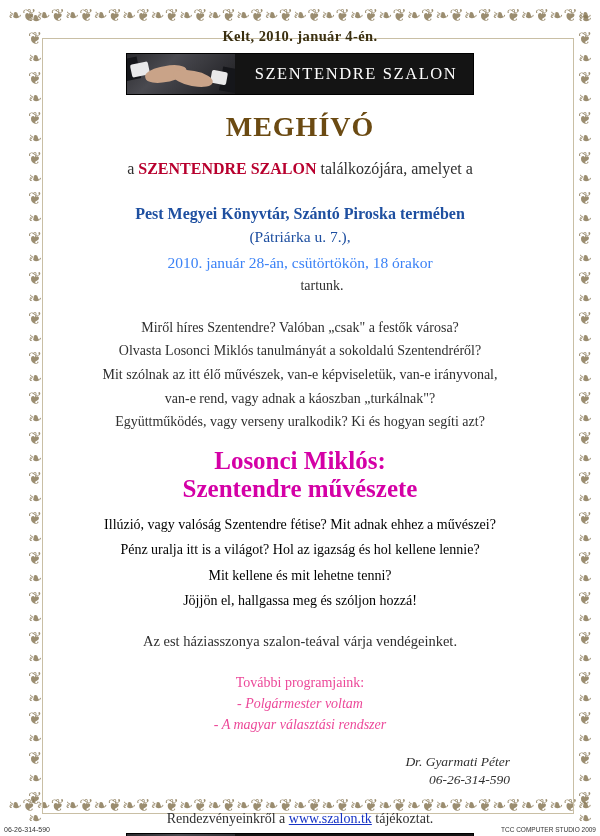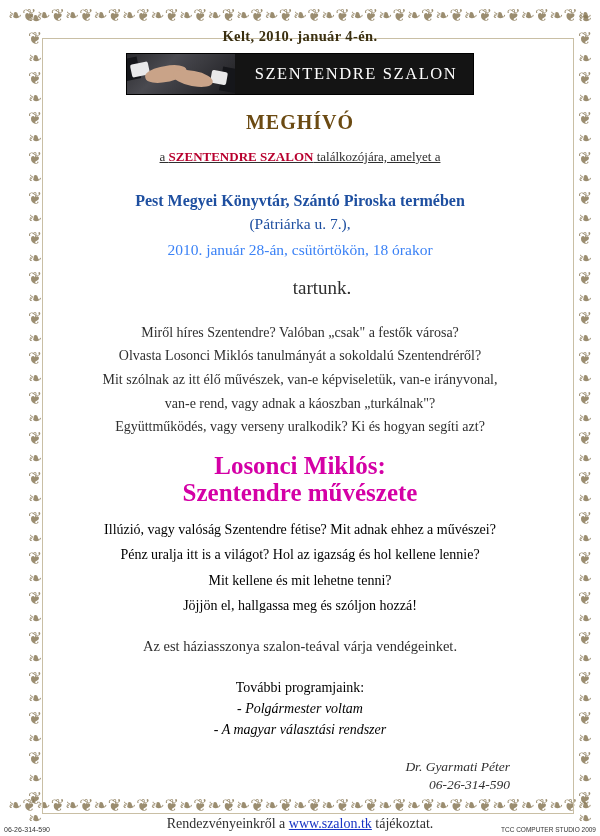--- a/index.html
+++ b/index.html
@@ -132,35 +132,34 @@
     display: flex;
     align-items: center;
     justify-content: center;
     color: #ffffff;
     font-family: "Liberation Serif", serif;
     font-size: 16.5px;
     letter-spacing: 1.6px;
   }
 
   .title-meghivo {
-    font-size: 20px;
+    font-size: 28px;
     font-weight: bold;
     color: #6b4a12;
     margin-top: 16px;
     letter-spacing: 1px;
   }
 
   .invite-block {
     margin-top: 14px;
     line-height: 1.45;
   }
   .invite-line1 {
-    font-size: 13px;
-    color: #2f2f2f;
-    text-decoration: underline;
+    font-size: 16px;
+    color: #2f2f2f;
   }
   .invite-line1 .salon {
     color: #b8002e;
     font-weight: bold;
   }
   .venue {
     font-size: 16px;
     color: #1e4fa0;
     font-weight: bold;
     margin-top: 22px;
@@ -169,23 +168,23 @@
     font-size: 15.5px;
     color: #1e4fa0;
     margin-top: 1px;
   }
   .datetime {
     font-size: 15.5px;
     color: #3b82f6;
     margin-top: 3px;
   }
   .tartunk {
-    font-size: 19px;
-    color: #2f2f2f;
-    margin-top: 13px;
+    font-size: 14px;
+    color: #2f2f2f;
+    margin-top: 2px;
     padding-left: 44px;
   }
 
   .questions {
     margin-top: 20px;
     font-size: 14px;
     color: #2f2f2f;
     line-height: 1.55;
   }
   .questions p { margin: 0 0 2px 0; }
@@ -209,21 +208,21 @@
 
   .hostess {
     margin-top: 20px;
     font-size: 14.5px;
     color: #2f2f2f;
   }
 
   .programs {
     margin-top: 22px;
     font-size: 14px;
-    color: #000000;
+    color: #ec4899;
     line-height: 1.5;
     text-align: center;
   }
   .programs .head { }
   .programs .item { font-style: italic; }
 
   .signature {
     margin-top: 18px;
     text-align: right;
     padding-right: 46px;

